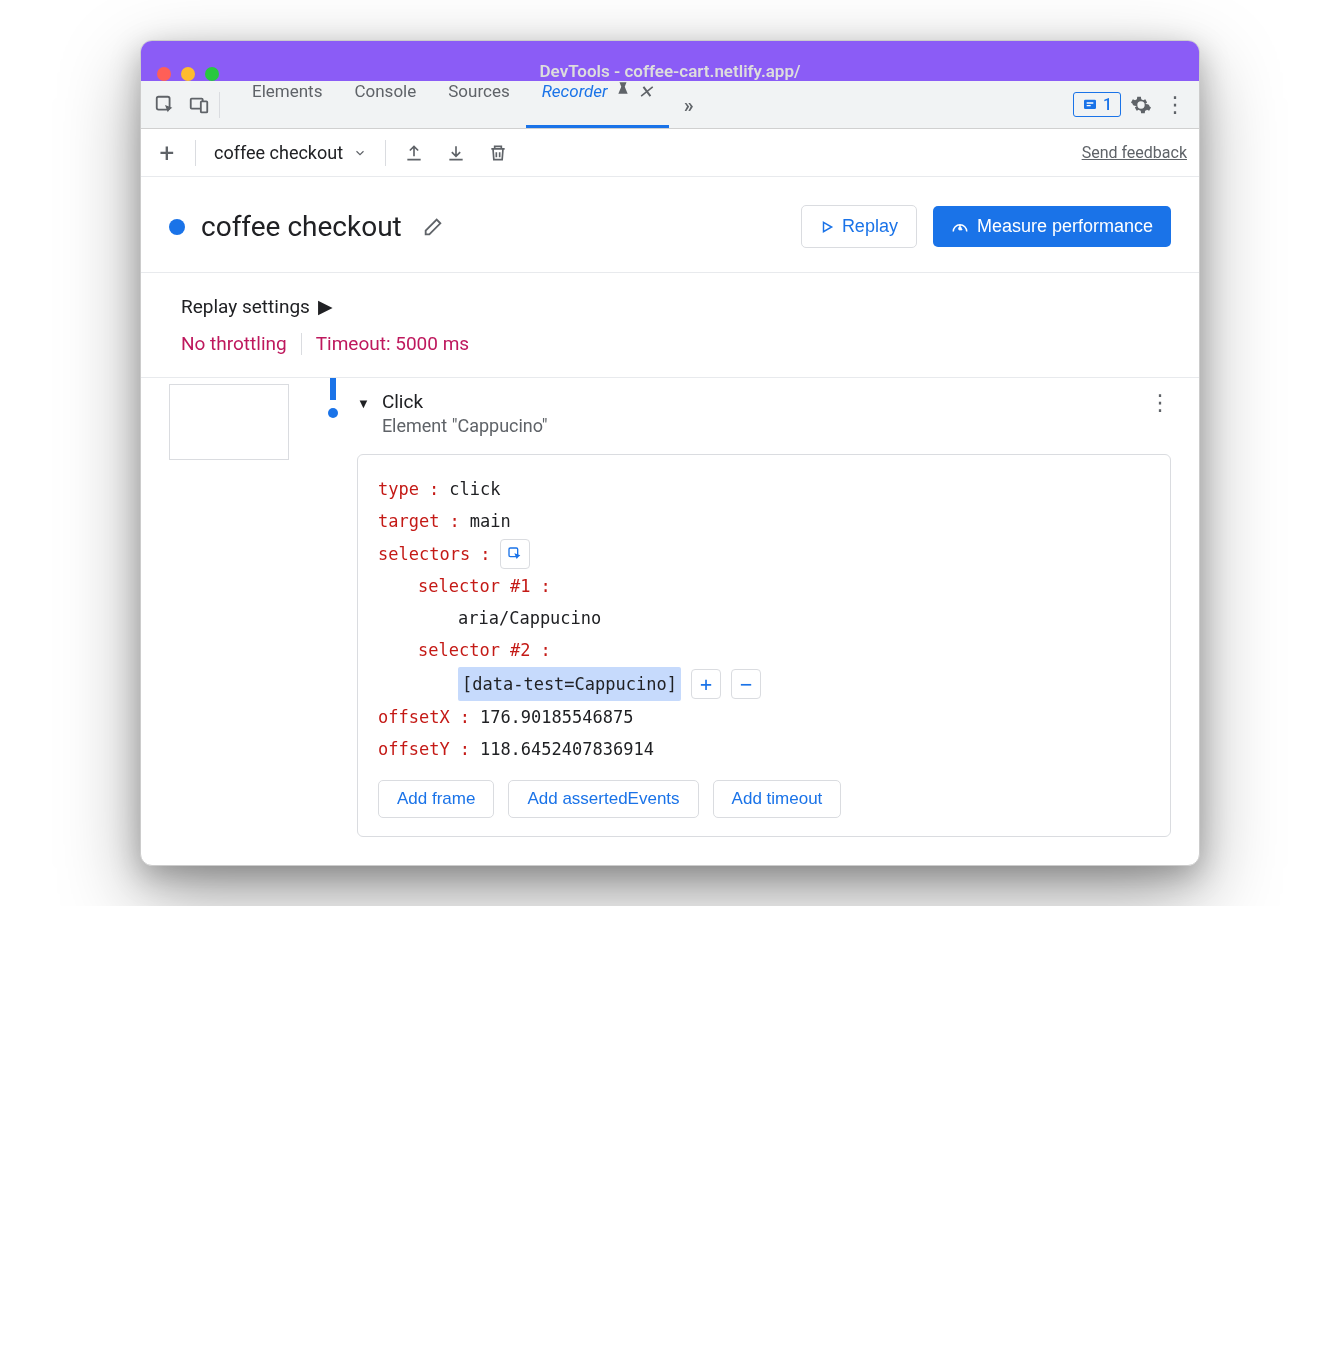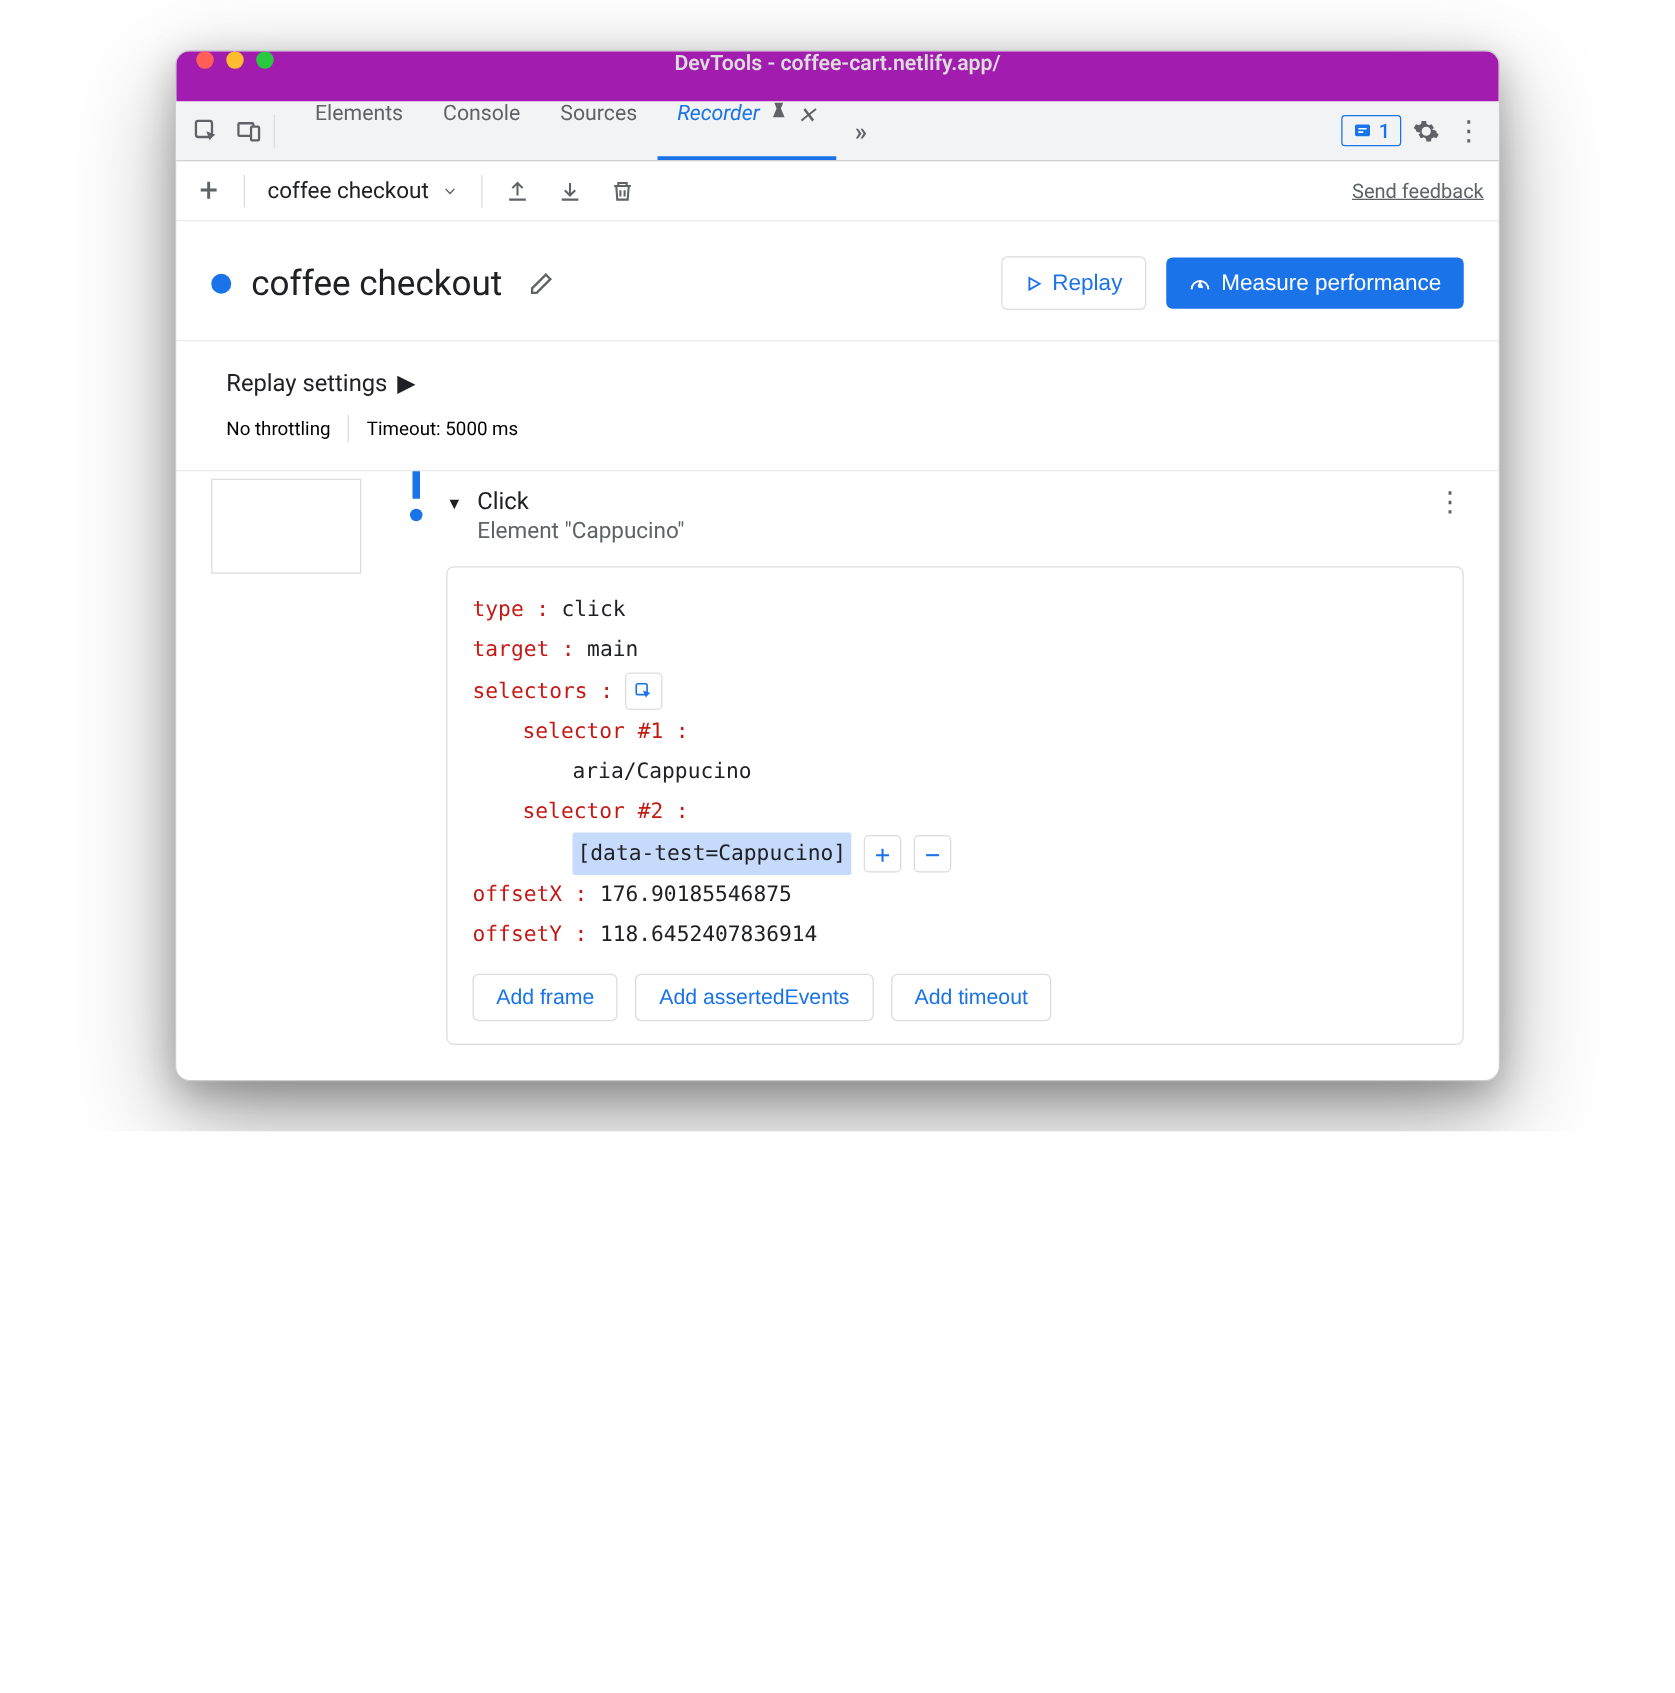--- a/index.html
+++ b/index.html
@@ -13,24 +13,24 @@
 }
 .window {
   width: 1060px;
   background: #fff;
   border-radius: 12px;
   box-shadow: 0 30px 80px rgba(0,0,0,0.35), 0 10px 30px rgba(0,0,0,0.25);
   overflow: hidden;
   border: 1px solid #ccc;
 }
 .titlebar {
-  background: #a21caf;
+  background: #8b5cf6;
   height: 40px;
   display: flex;
-  align-items: flex-start;
+  align-items: flex-end;
   padding: 0 16px;
   position: relative;
 }
 .traffic-lights { display: flex; gap: 10px; }
 .tl { width: 14px; height: 14px; border-radius: 50%; }
 .tl-red { background: #ff5f57; }
 .tl-yellow { background: #febc2e; }
 .tl-green { background: #28c840; }
 .title-text {
   color: #ddd;
@@ -138,21 +138,21 @@
 }
 .settings-row {
   display: flex;
   padding: 22px 40px;
   gap: 60px;
   font-size: 18px;
   border-bottom: 1px solid #e8eaed;
 }
 .settings-col { flex: 1; }
 .settings-header { font-size: 19px; color: #202124; margin-bottom: 14px; display: flex; gap: 8px; font-weight: 400; }
-.settings-meta { color: #000000; font-size: 15px; display: flex; gap: 14px; align-items: center; }
+.settings-meta { color: #be185d; font-size: 19px; display: flex; gap: 14px; align-items: center; }
 .settings-meta .sep { width: 1px; height: 22px; background: #dadce0; }
 .step-area {
   display: flex;
   padding: 0 28px 28px;
 }
 .thumb-col {
   width: 140px;
   padding-top: 6px;
   flex-shrink: 0;
 }

